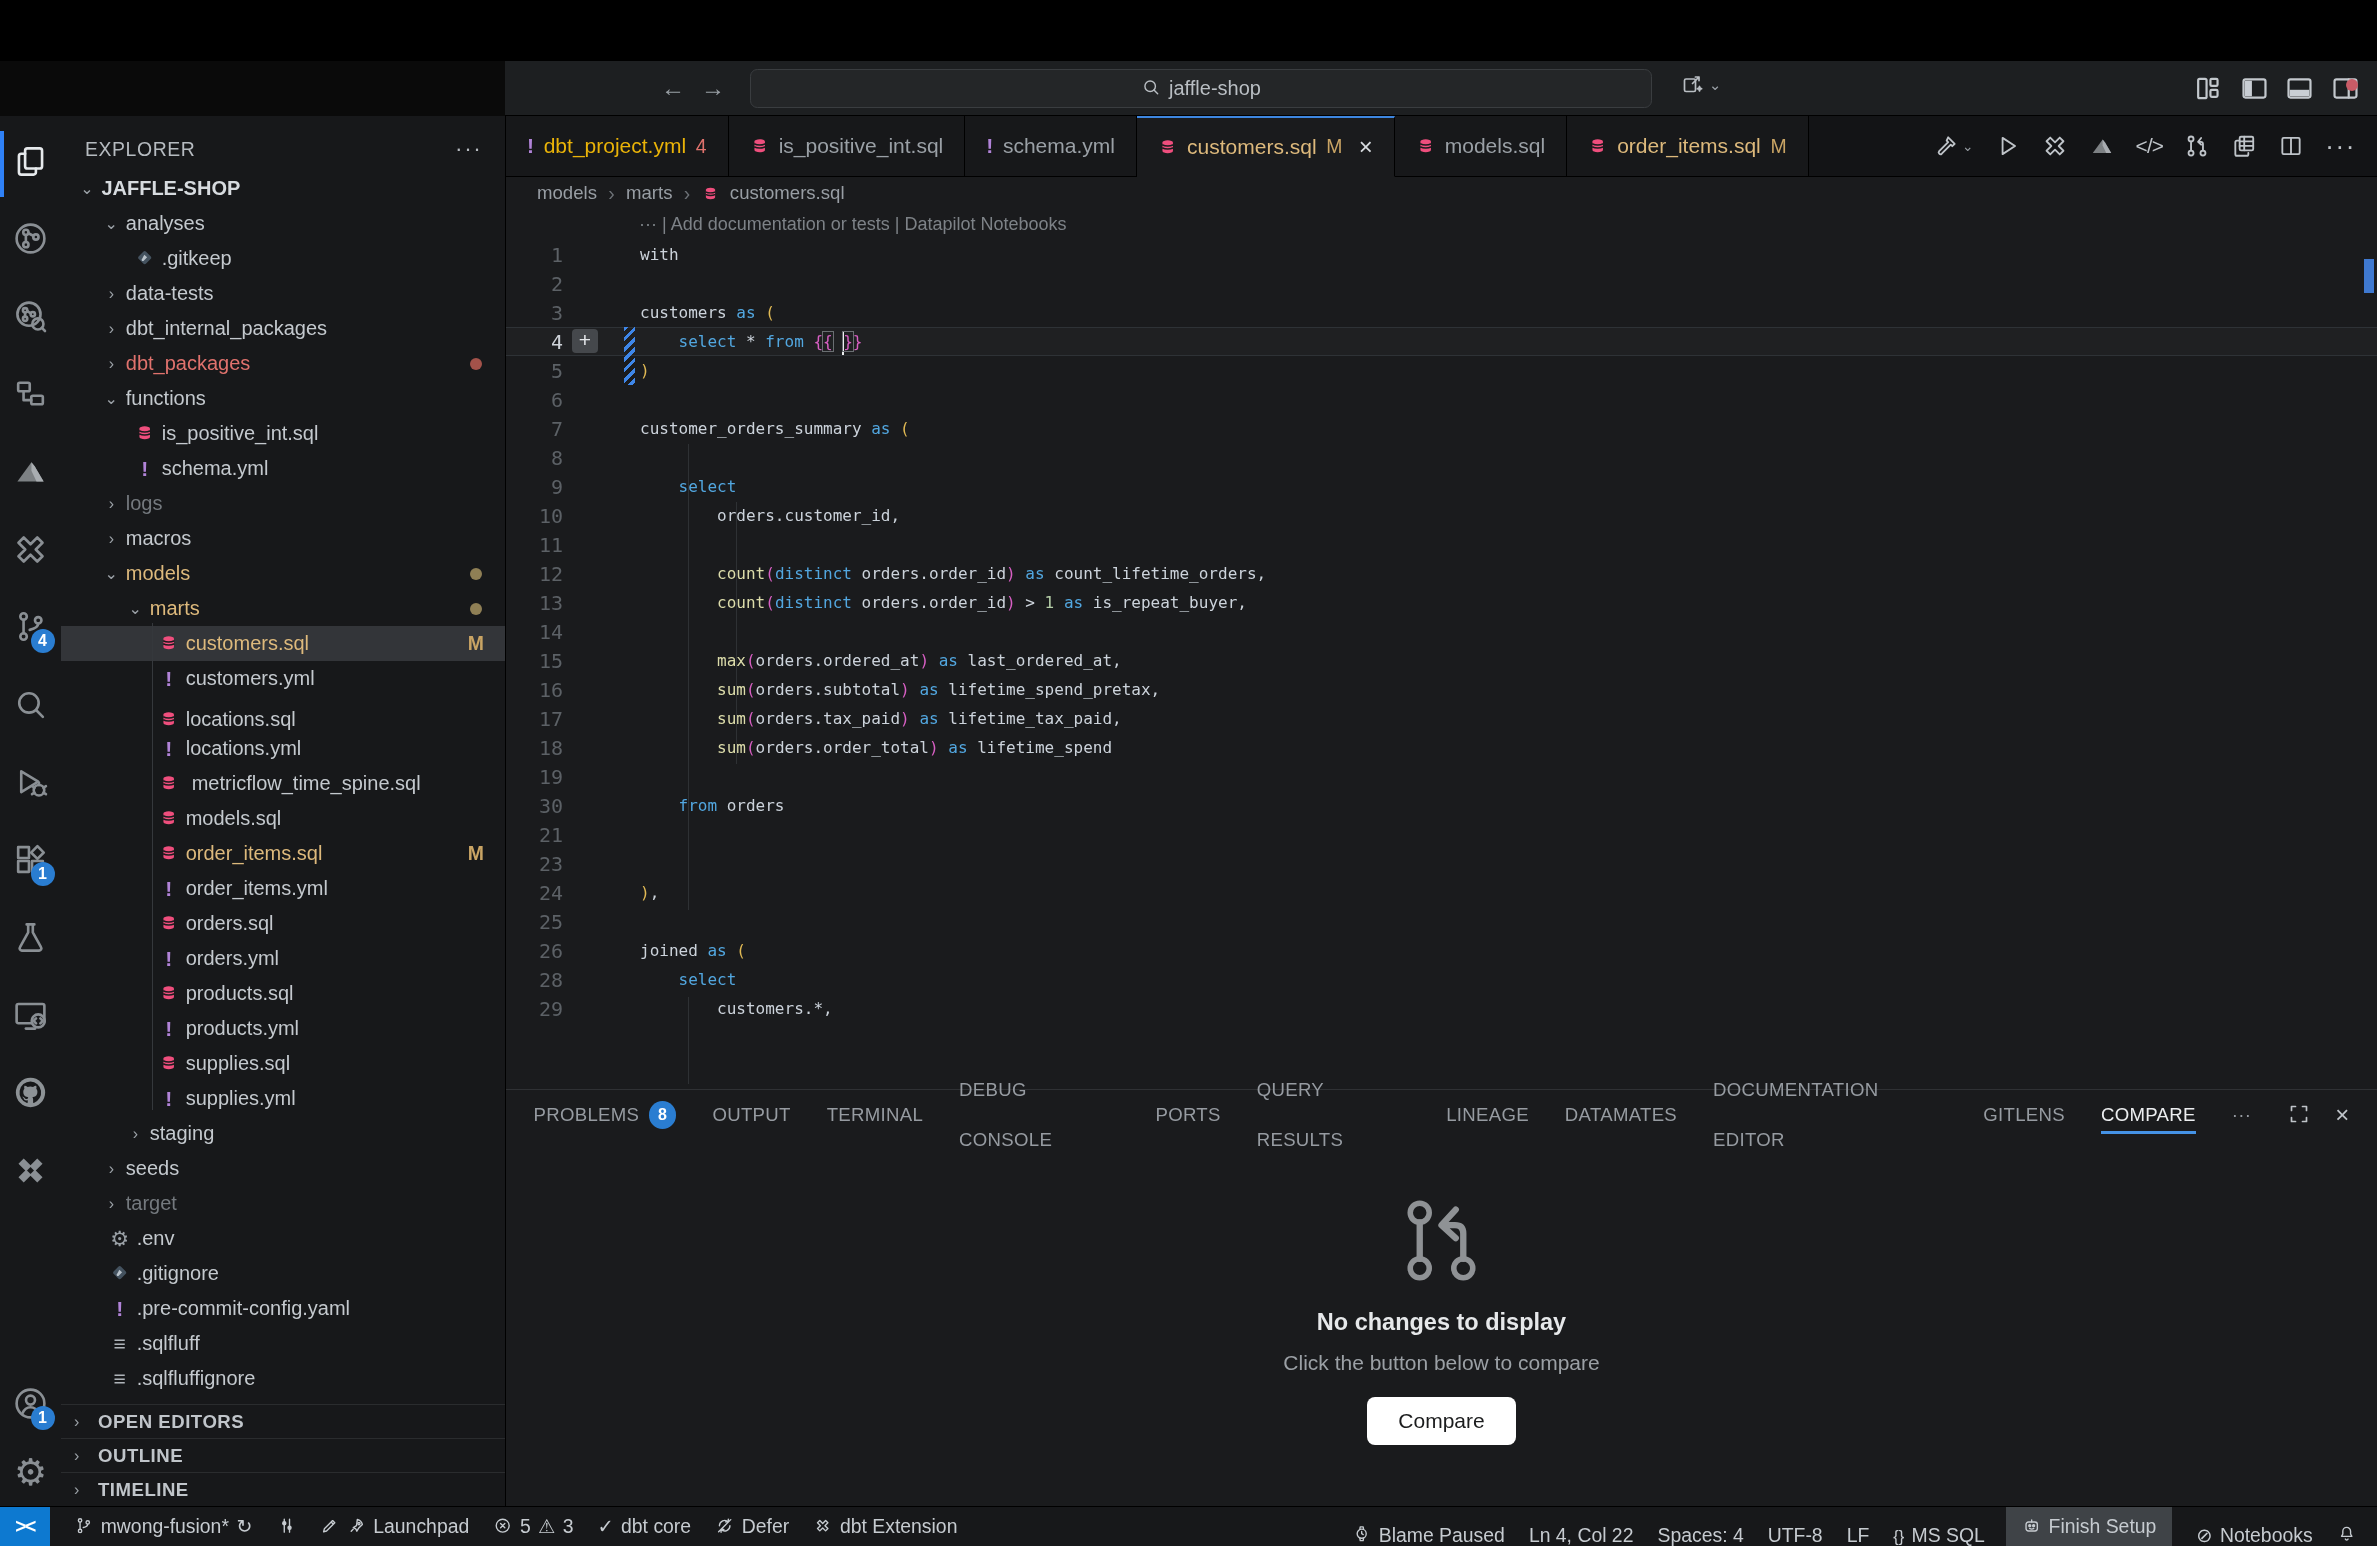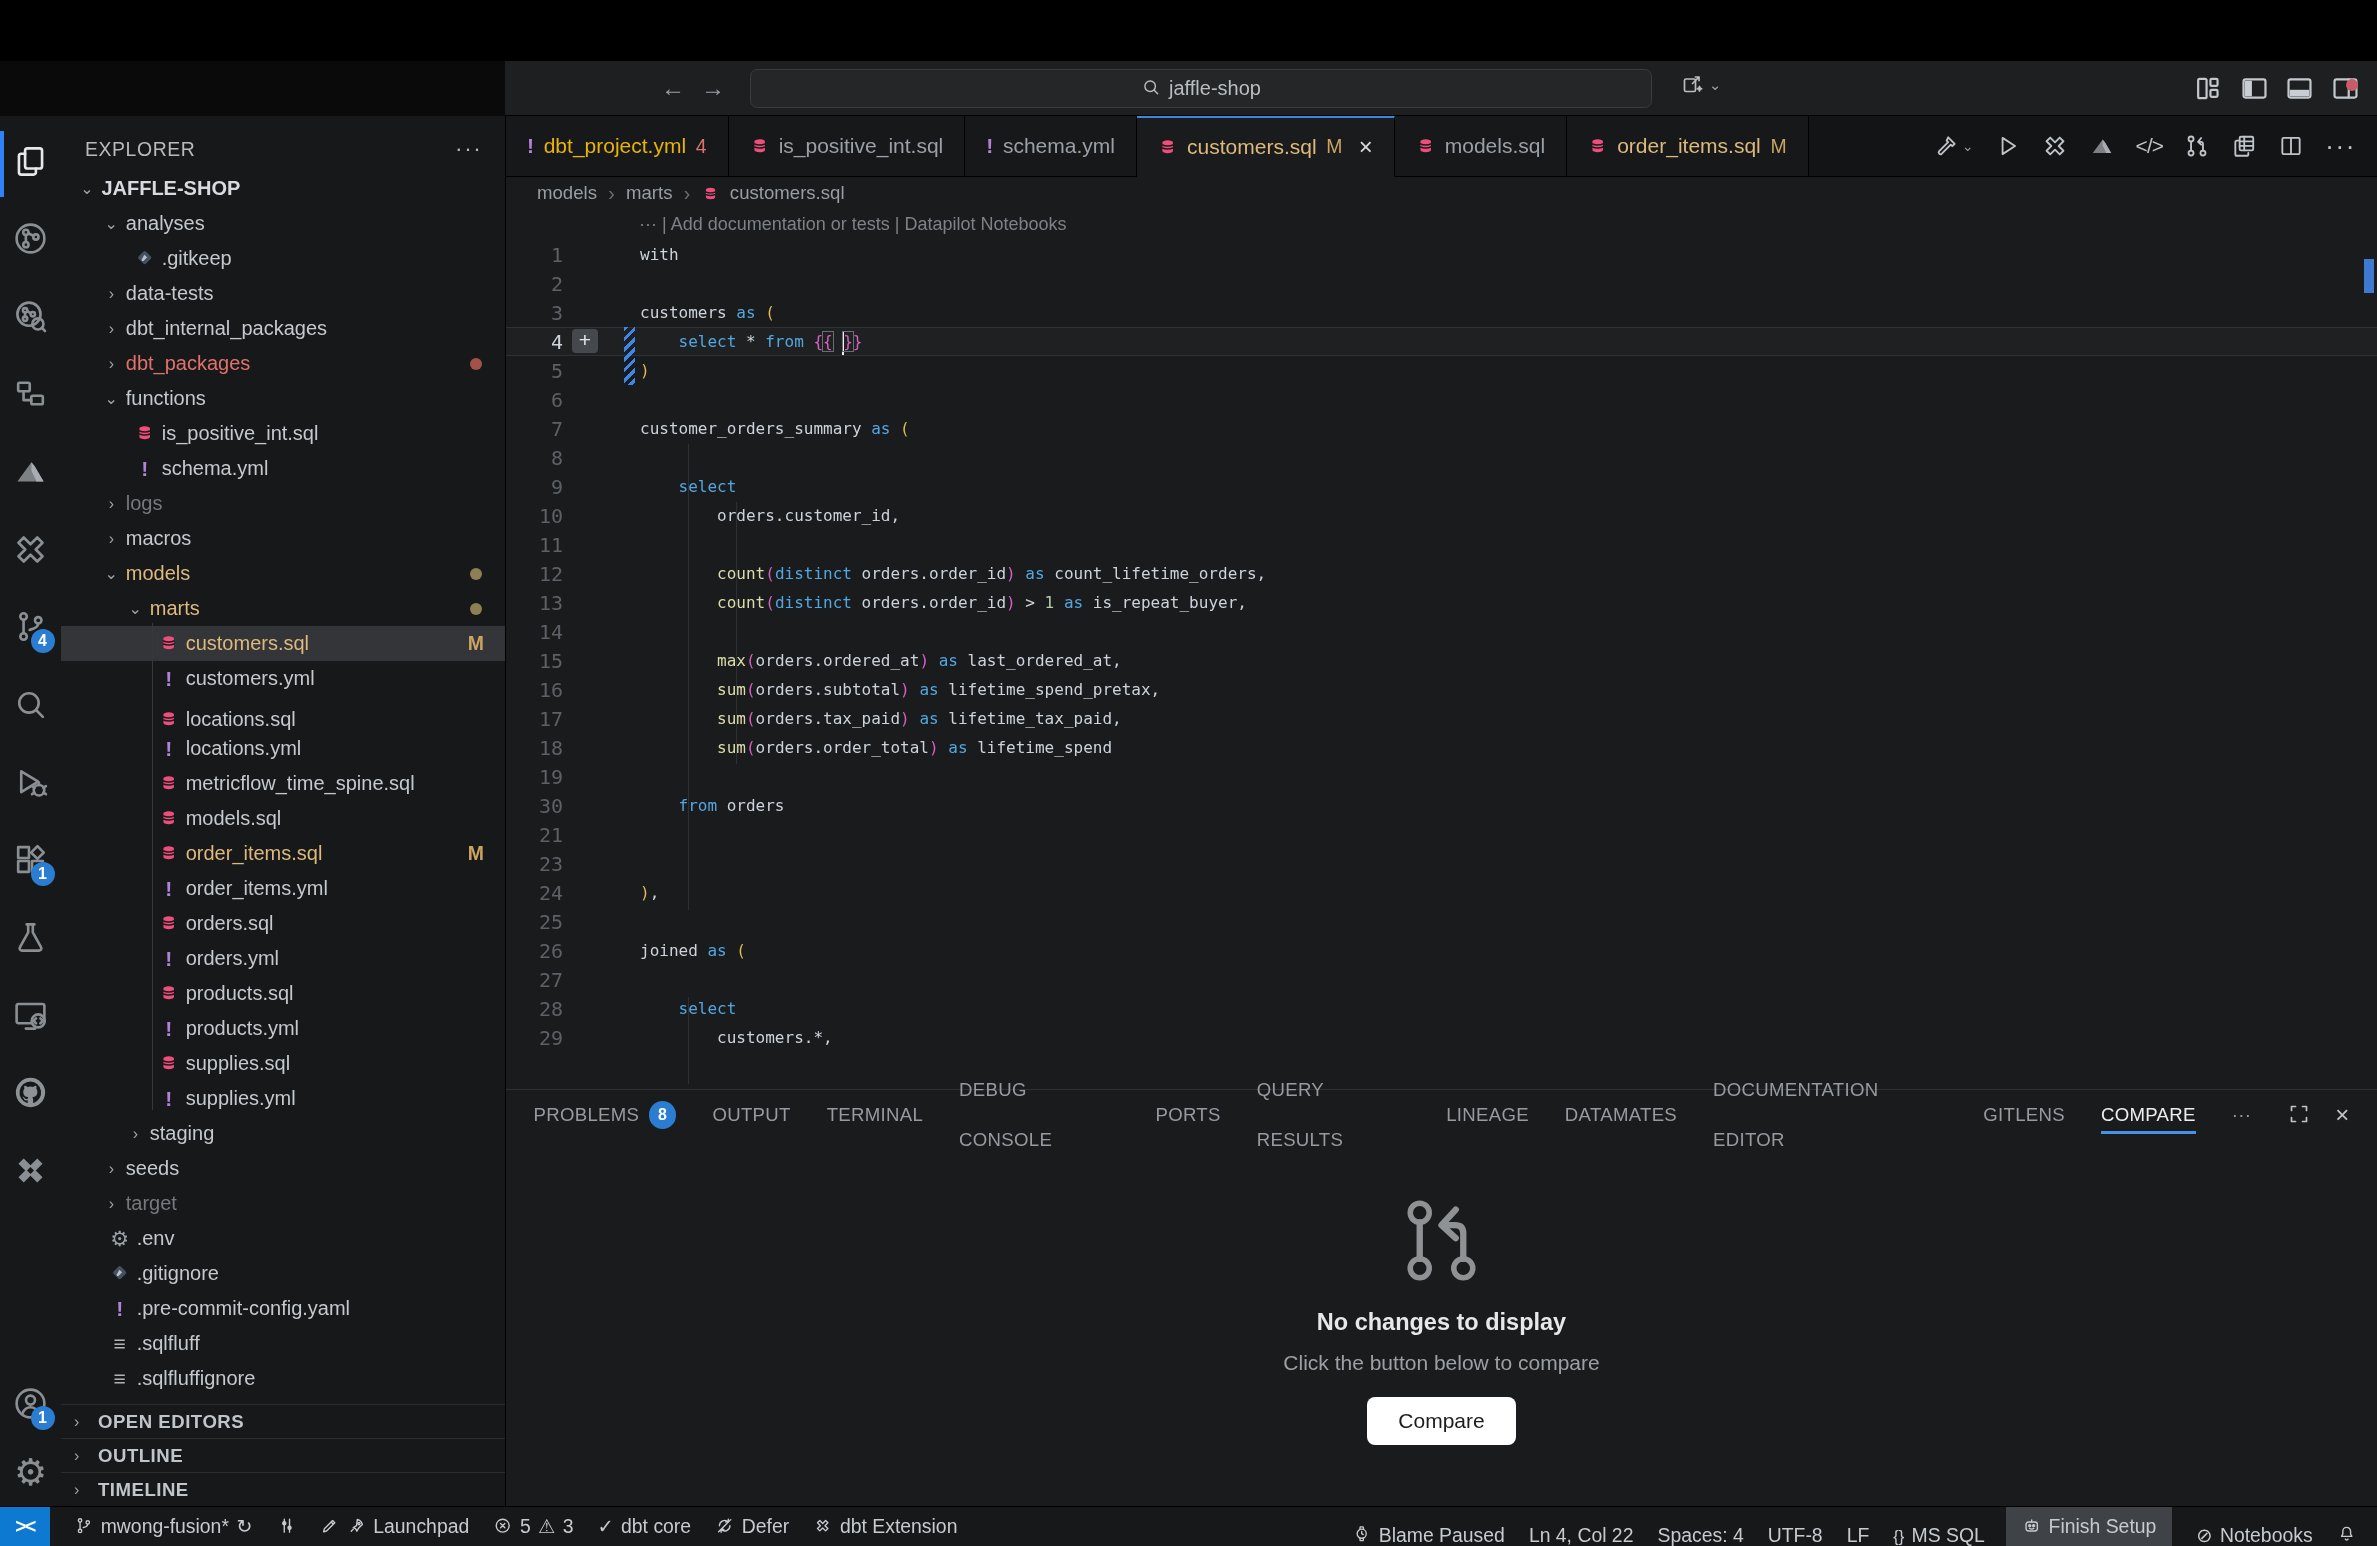--- a/index.html
+++ b/index.html
@@ -346,21 +346,21 @@
             <span class="ficon"><svg viewBox="0 0 24 24" class="ic">
                 <path d="M5.5 6.8C5.5 5.2 8.4 4 12 4s6.5 1.2 6.5 2.8v10.4c0 1.6-2.9 2.8-6.5 2.8s-6.5-1.2-6.5-2.8Z" fill="#ef4e7d" stroke="none"></path>
                 <path d="M5.8 9.9c3 1.6 9.4 1.6 12.4 0M5.8 13.7c3 1.6 9.4 1.6 12.4 0" stroke="#1a1b1d" stroke-width="2"></path>
               </svg></span>
             <span class="lbl">locations.sql</span>
           </div>
           <div class="trow" style="padding-left: 94px;">
             <span class="ficon"><span class="warn-glyph">!</span></span>
             <span class="lbl">locations.yml</span>
           </div>
-          <div class="trow" style="padding-left: 94px;">
+          <div class="trow" style="padding-left: 94px; gap: 6px;">
             <span class="ficon"><svg viewBox="0 0 24 24" class="ic">
                 <path d="M5.5 6.8C5.5 5.2 8.4 4 12 4s6.5 1.2 6.5 2.8v10.4c0 1.6-2.9 2.8-6.5 2.8s-6.5-1.2-6.5-2.8Z" fill="#ef4e7d" stroke="none"></path>
                 <path d="M5.8 9.9c3 1.6 9.4 1.6 12.4 0M5.8 13.7c3 1.6 9.4 1.6 12.4 0" stroke="#1a1b1d" stroke-width="2"></path>
               </svg></span>
             <span class="lbl">metricflow_time_spine.sql</span>
           </div>
           <div class="trow" style="padding-left: 94px;">
             <span class="ficon"><svg viewBox="0 0 24 24" class="ic">
                 <path d="M5.5 6.8C5.5 5.2 8.4 4 12 4s6.5 1.2 6.5 2.8v10.4c0 1.6-2.9 2.8-6.5 2.8s-6.5-1.2-6.5-2.8Z" fill="#ef4e7d" stroke="none"></path>
                 <path d="M5.8 9.9c3 1.6 9.4 1.6 12.4 0M5.8 13.7c3 1.6 9.4 1.6 12.4 0" stroke="#1a1b1d" stroke-width="2"></path>
@@ -710,25 +710,20 @@
               <span class="ln">25</span>
               <span class="deco"></span>
               <span class="ltext"></span>
             </div>
             <div class="cl">
               <span class="ln">26</span>
               <span class="deco"></span>
               <span class="ltext"><span class="tp">joined </span><span class="tk">as</span><span class="tp"> </span><span class="tg">(</span></span>
             </div>
             <div class="cl">
-              <span class="ln">27</span>
-              <span class="deco"></span>
-              <span class="ltext"></span>
-            </div>
-            <div class="cl">
               <span class="ln">28</span>
               <span class="deco"></span>
               <span class="ltext"><span class="tp">    </span><span class="tk">select</span></span>
             </div>
             <div class="cl">
               <span class="ln">29</span>
               <span class="deco"></span>
               <span class="ltext"><span class="tp">        customers.*,</span></span>
             </div>
           </div>

